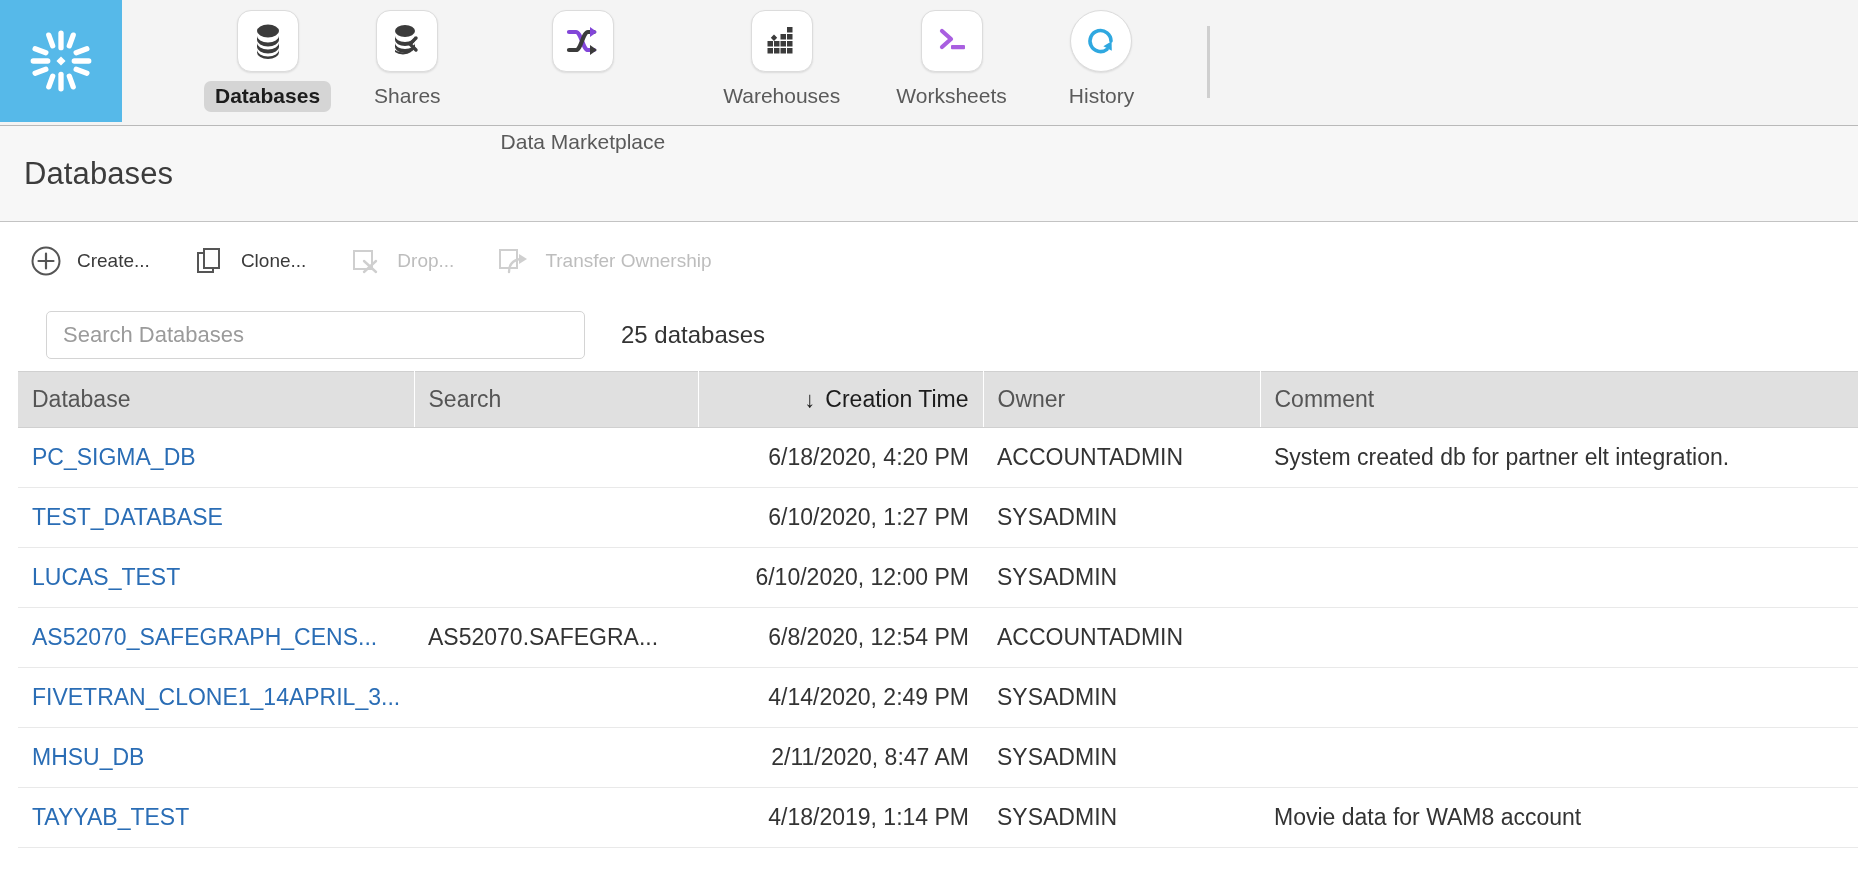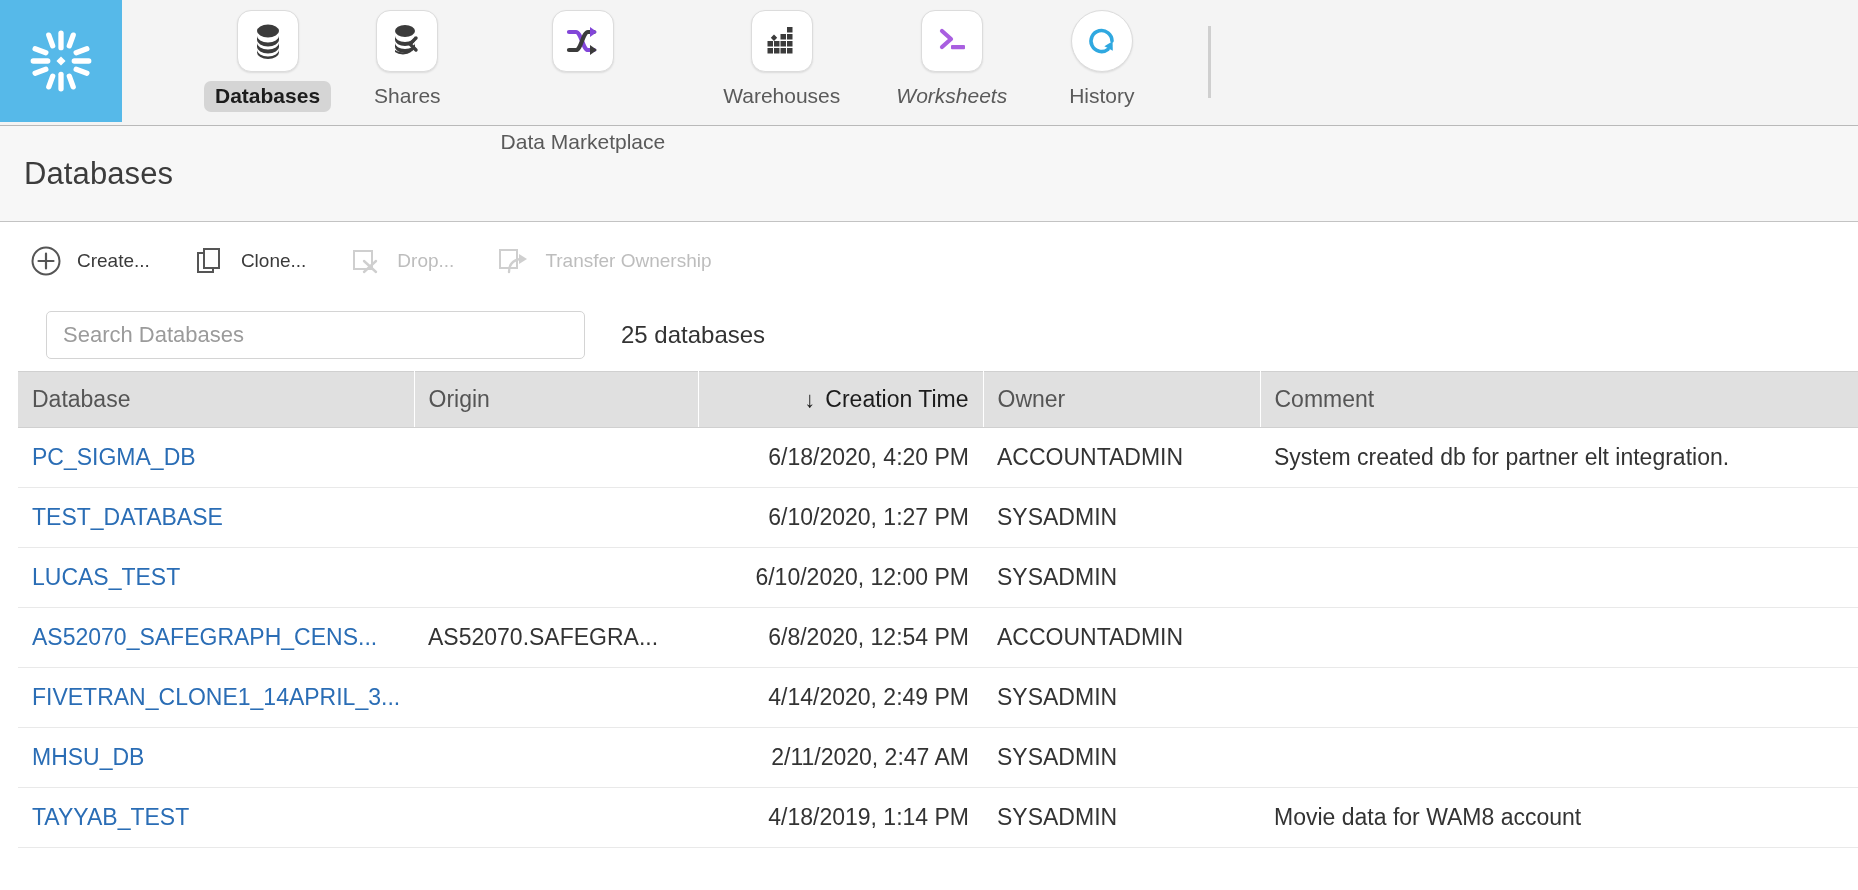--- a/index.html
+++ b/index.html
@@ -287,21 +287,21 @@
             <rect x="2.5" y="24" width="5.5" height="5.5"></rect>
             <rect x="9" y="24" width="5.5" height="5.5"></rect>
             <rect x="15.5" y="24" width="5.5" height="5.5"></rect>
             <rect x="22" y="24" width="5.5" height="5.5"></rect>
           </g>
         </svg>
       </div>
       <div class="tab-label">Warehouses</div>
     </div>
 
-    <div class="tab" style="margin-right:40px;font-style:italic;">
+    <div class="tab" style="margin-right:40px;">
       <div class="tab-icon">
         <svg width="34" height="32" viewBox="0 0 34 32">
           <path d="M7 6 l9 8 l-9 8" stroke="#a95fe0" stroke-width="4.2" fill="none" stroke-linecap="round" stroke-linejoin="round"></path>
           <rect x="16" y="20" width="14" height="4.2" rx="1" fill="#a95fe0"></rect>
         </svg>
       </div>
       <div class="tab-label">Worksheets</div>
     </div>
 
     <div class="tab">
@@ -380,21 +380,21 @@
         <col class="col-created">
         <col class="col-owner">
         <col class="col-comment">
     </colgroup>
     <thead>
       <tr>
         <th>
           <span>Database</span>
         </th>
         <th>
-          <span>Origin</span>
+          <span>Search</span>
         </th>
         <th class="num sorted">
           <span class="sortarrow">↓</span><span>Creation Time</span>
         </th>
         <th>
           <span>Owner</span>
         </th>
         <th>
           <span>Comment</span>
         </th>
@@ -438,21 +438,21 @@
         <td class="dbname"><a>FIVETRAN_CLONE1_14APRIL_3...</a></td>
         <td></td>
         <td class="num">4/14/2020, 2:49 PM</td>
         <td>SYSADMIN</td>
         <td></td>
       </tr>
 
       <tr>
         <td class="dbname"><a>MHSU_DB</a></td>
         <td></td>
-        <td class="num">2/11/2020, 2:47 AM</td>
+        <td class="num">2/11/2020, 8:47 AM</td>
         <td>SYSADMIN</td>
         <td></td>
       </tr>
 
       <tr>
         <td class="dbname"><a>TAYYAB_TEST</a></td>
         <td></td>
         <td class="num">4/18/2019, 1:14 PM</td>
         <td>SYSADMIN</td>
         <td>Movie data for WAM8 account</td>

